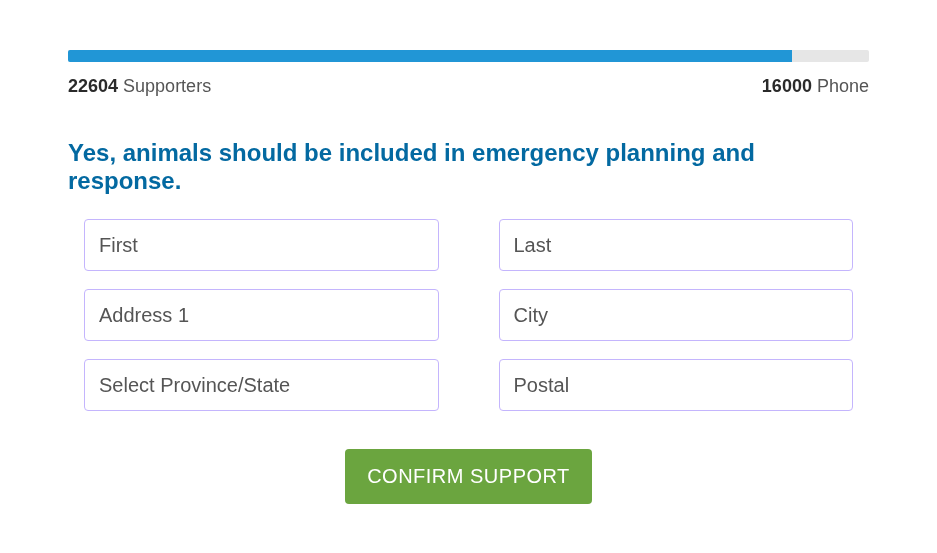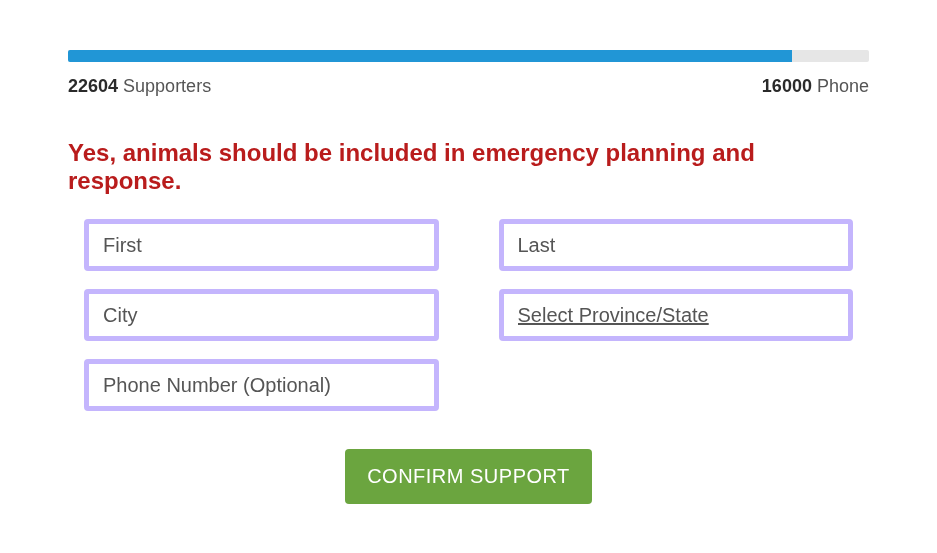--- a/index.html
+++ b/index.html
@@ -36,54 +36,53 @@
       color: #555555;
     }
     .progress-labels .count {
       font-weight: bold;
       color: #2a2a2a;
     }
     .progress-labels .label {
       color: #555555;
     }
     .heading {
-      color: #b91c1c;
+      color: #0369a1;
       font-size: 24px;
       font-weight: bold;
       margin-top: 42px;
       margin-bottom: 24px;
     }
     .form-grid {
       display: grid;
       grid-template-columns: 1fr 1fr;
       gap: 18px 60px;
       padding: 0 16px;
     }
     .field {
       width: 100%;
       height: 52px;
       padding: 0 14px;
       font-size: 20px;
       color: #555;
-      border: 5px solid #c4b5fd;
+      border: 1px solid #c4b5fd;
       border-radius: 4px;
       background: #ffffff;
       font-family: inherit;
       display: flex;
       align-items: center;
     }
     input.field::placeholder {
       color: #555555;
     }
     select.field {
       appearance: none;
       -webkit-appearance: none;
       -moz-appearance: none;
       color: #555555;
-      text-decoration: underline;
     }
     .submit-row {
       text-align: center;
       margin-top: 38px;
     }
     .submit-btn {
       background: #6ba53f;
       color: #ffffff;
       border: none;
       font-size: 20px;
@@ -112,24 +111,25 @@
       <span class="count">16000</span>
       <span class="label">Phone</span>
     </div>
   </div>
 
   <div class="heading">Yes, animals should be included in emergency planning and response.</div>
 
   <div class="form-grid">
     <input type="text" class="field" placeholder="First" style="">
     <input type="text" class="field" placeholder="Last" style="">
+    <input type="text" class="field" placeholder="Address 1" style="">
     <input type="text" class="field" placeholder="City" style="">
     <select class="field">
       <option>Select Province/State</option>
     </select>
-    <input type="text" class="field" placeholder="Phone Number (Optional)" style="">
+    <input type="text" class="field" placeholder="Postal" style="">
   </div>
 
   <div class="submit-row">
     <button class="submit-btn">CONFIRM SUPPORT</button>
   </div>
 
 </div>
 
 </body></html>

